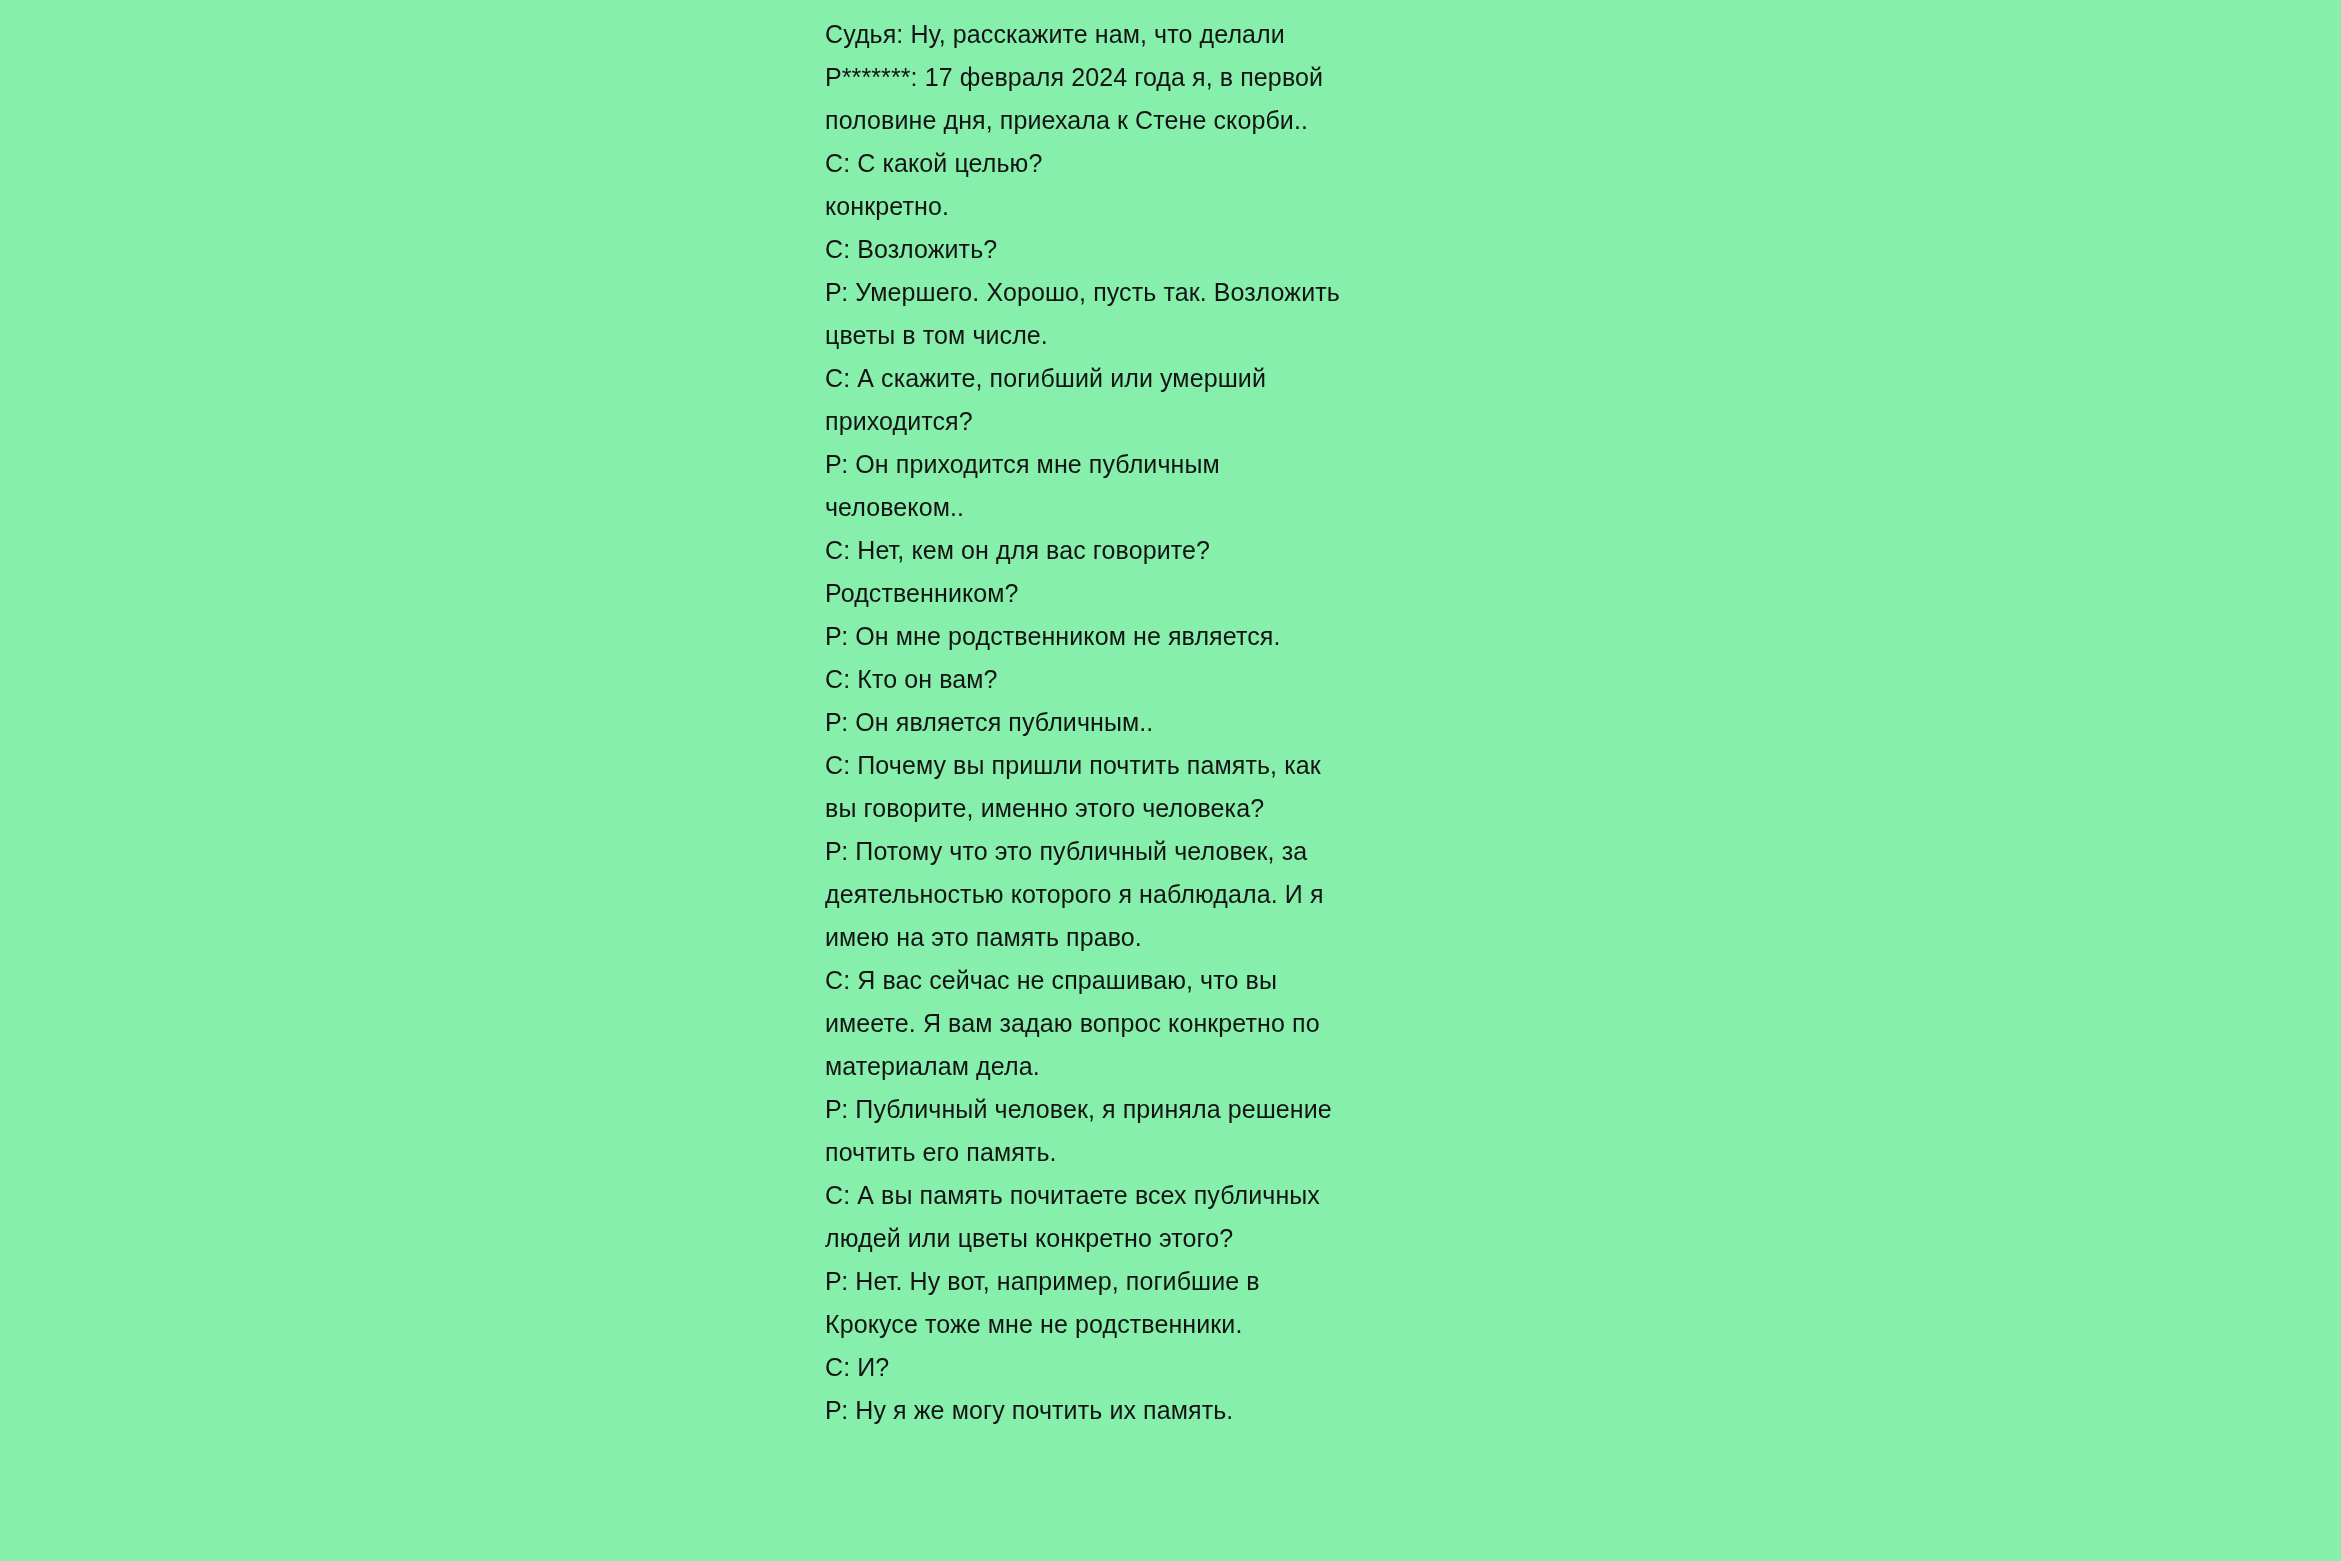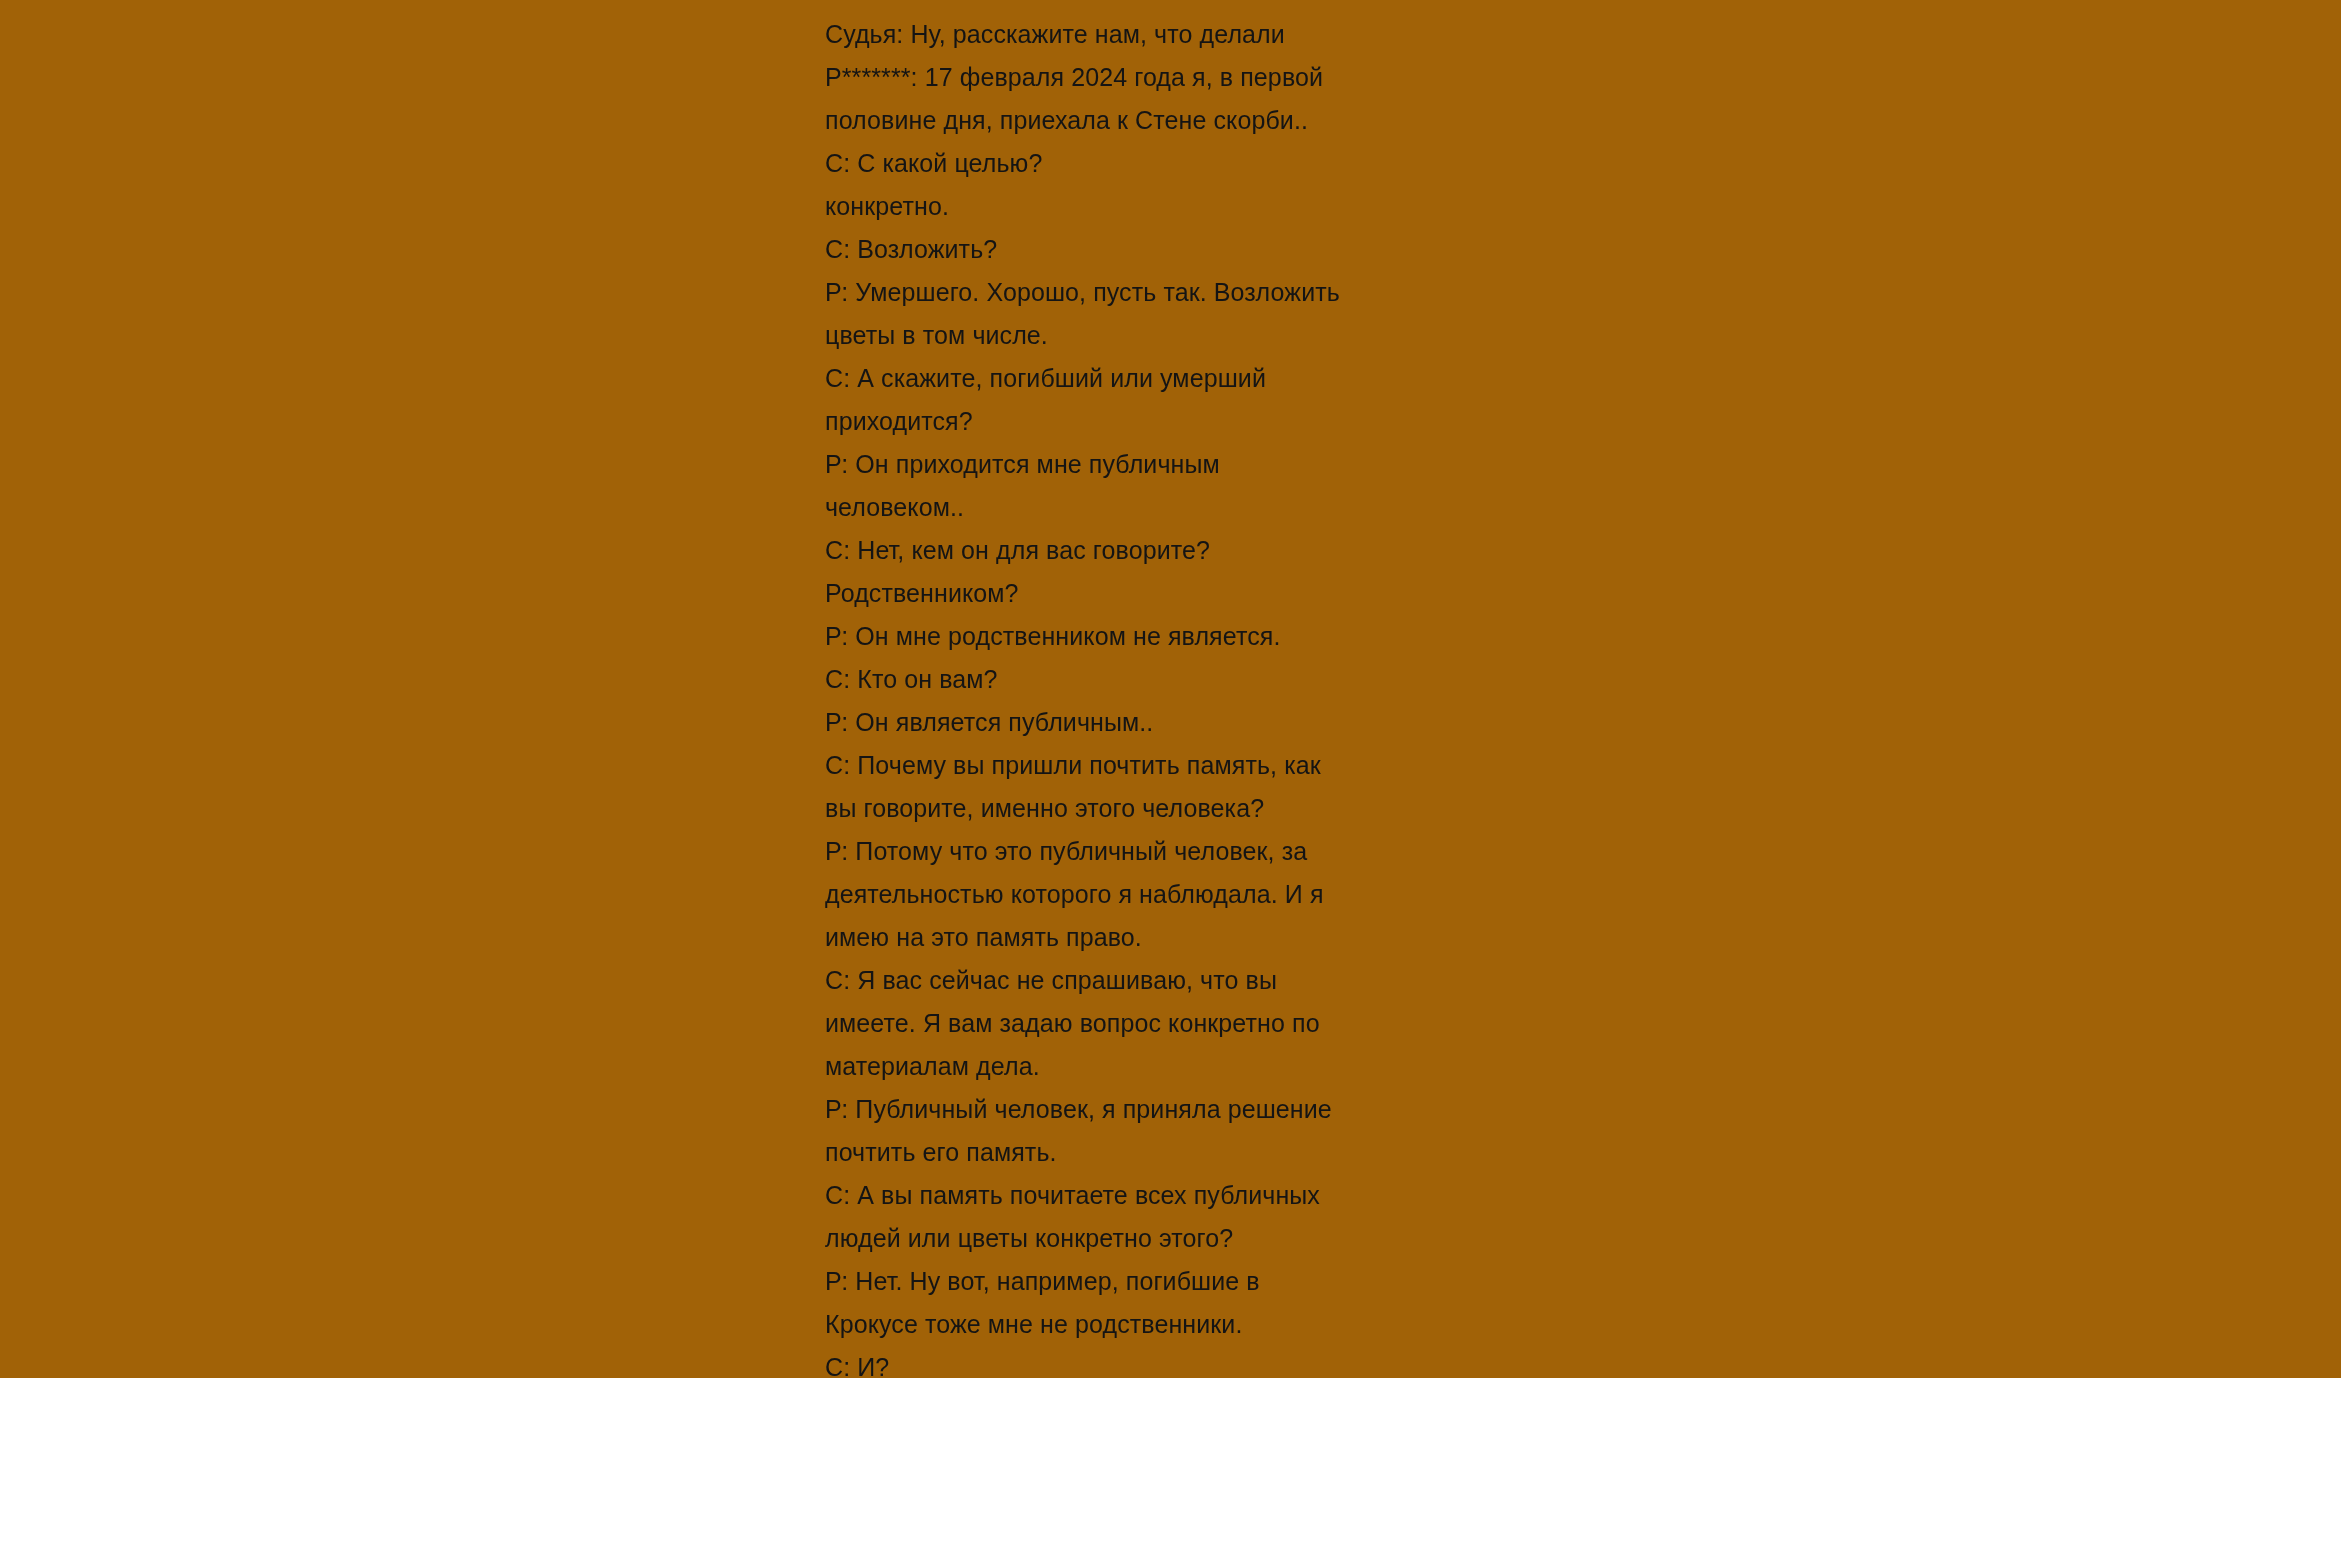--- a/index.html
+++ b/index.html
@@ -11,22 +11,22 @@
     width: 2342px;
     height: 1561px;
     background: #ffffff;
     font-family: "Liberation Sans", "DejaVu Sans", sans-serif;
     overflow: hidden;
   }
 
   #page {
     position: relative;
     width: 2342px;
-    height: 1378px;
-    background: #a16207;
+    height: 1561px;
+    background: #86efac;
   }
 
   #transcript-column {
     position: absolute;
     left: 825px;
     top: 12.5px;
     width: 695px;
   }
 
   .transcript-line {
@@ -69,15 +69,16 @@
       <div class="transcript-line">С: Я вас сейчас не спрашиваю, что вы</div>
       <div class="transcript-line">имеете. Я вам задаю вопрос конкретно по</div>
       <div class="transcript-line">материалам дела.</div>
       <div class="transcript-line">Р: Публичный человек, я приняла решение</div>
       <div class="transcript-line">почтить его память.</div>
       <div class="transcript-line">С: А вы память почитаете всех публичных</div>
       <div class="transcript-line">людей или цветы конкретно этого?</div>
       <div class="transcript-line">Р: Нет. Ну вот, например, погибшие в</div>
       <div class="transcript-line">Крокусе тоже мне не родственники.</div>
       <div class="transcript-line">С: И?</div>
+      <div class="transcript-line">Р: Ну я же могу почтить их память.</div>
     </div>
 </div>
 
 
 </body></html>

